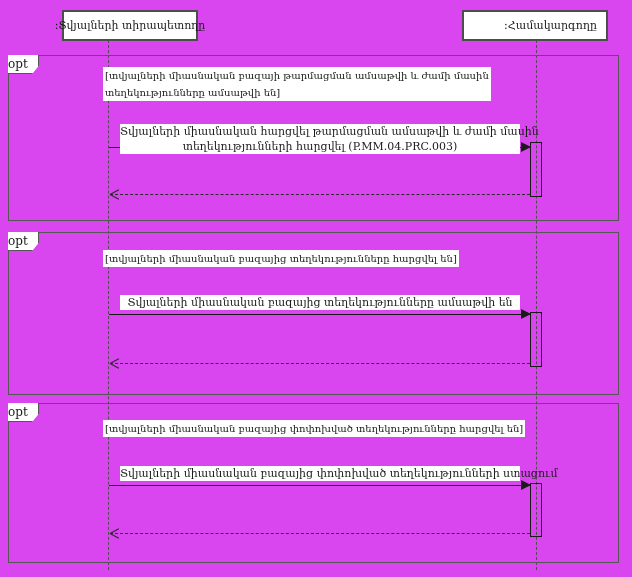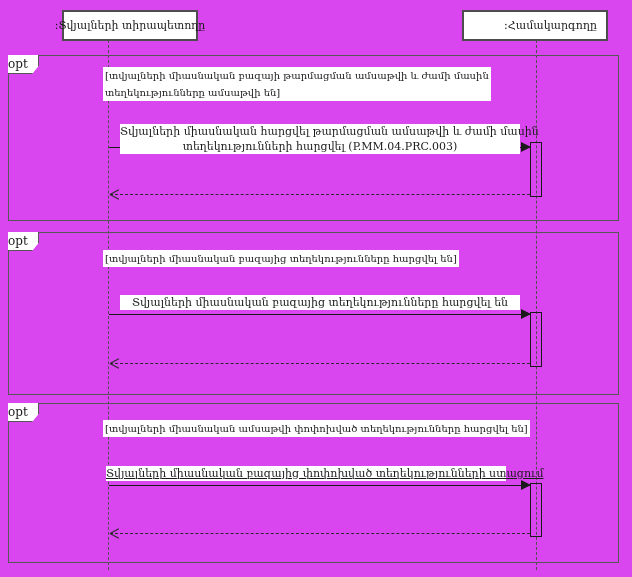--- a/index.html
+++ b/index.html
@@ -93,40 +93,40 @@
     <div class="opt-tab">opt</div>
   </div>
 
   <div class="guard" style="left:103px;top:250px;">
     <div>[տվյալների միասնական բազայից տեղեկությունները հարցվել են]</div>
   </div>
 
   <div class="call-line" style="left:109px;top:314px;width:421px;"></div>
   <div class="arrow-solid" style="left:521px;top:309px;"></div>
   <div class="msg-label" style="left:120px;top:295px;width:400px;">
-    <div>Տվյալների միասնական բազայից տեղեկությունները հարցվել են</div>
+    <div>Տվյալների միասնական բազայից տեղեկությունները ամսաթվի են</div>
   </div>
 
   <div class="activation" style="left:530px;top:312px;height:53px;"></div>
 
   <div class="return-line" style="left:110px;top:363px;width:420px;"></div>
   <div class="wing" style="left:110px;top:363px;transform:rotate(-28deg);"></div>
   <div class="wing" style="left:110px;top:363px;transform:rotate(28deg);"></div>
 
   <div class="frame" style="left:8px;top:403px;width:611px;height:160px;">
     <div class="opt-tab">opt</div>
   </div>
 
   <div class="guard" style="left:103px;top:420px;">
-    <div>[տվյալների միասնական ամսաթվի փոփոխված տեղեկությունները հարցվել են]</div>
+    <div>[տվյալների միասնական բազայից փոփոխված տեղեկությունները հարցվել են]</div>
   </div>
 
   <div class="call-line" style="left:109px;top:485px;width:421px;"></div>
   <div class="arrow-solid" style="left:521px;top:480px;"></div>
-  <div class="msg-label" style="left:106px;top:466px;width:400px;text-decoration:underline;">
+  <div class="msg-label" style="left:120px;top:466px;width:400px;">
     <div>Տվյալների միասնական բազայից փոփոխված տեղեկությունների ստացում</div>
   </div>
 
   <div class="activation" style="left:530px;top:483px;height:52px;"></div>
 
   <div class="return-line" style="left:110px;top:533px;width:420px;"></div>
   <div class="wing" style="left:110px;top:533px;transform:rotate(-28deg);"></div>
   <div class="wing" style="left:110px;top:533px;transform:rotate(28deg);"></div>
 
 </div>

